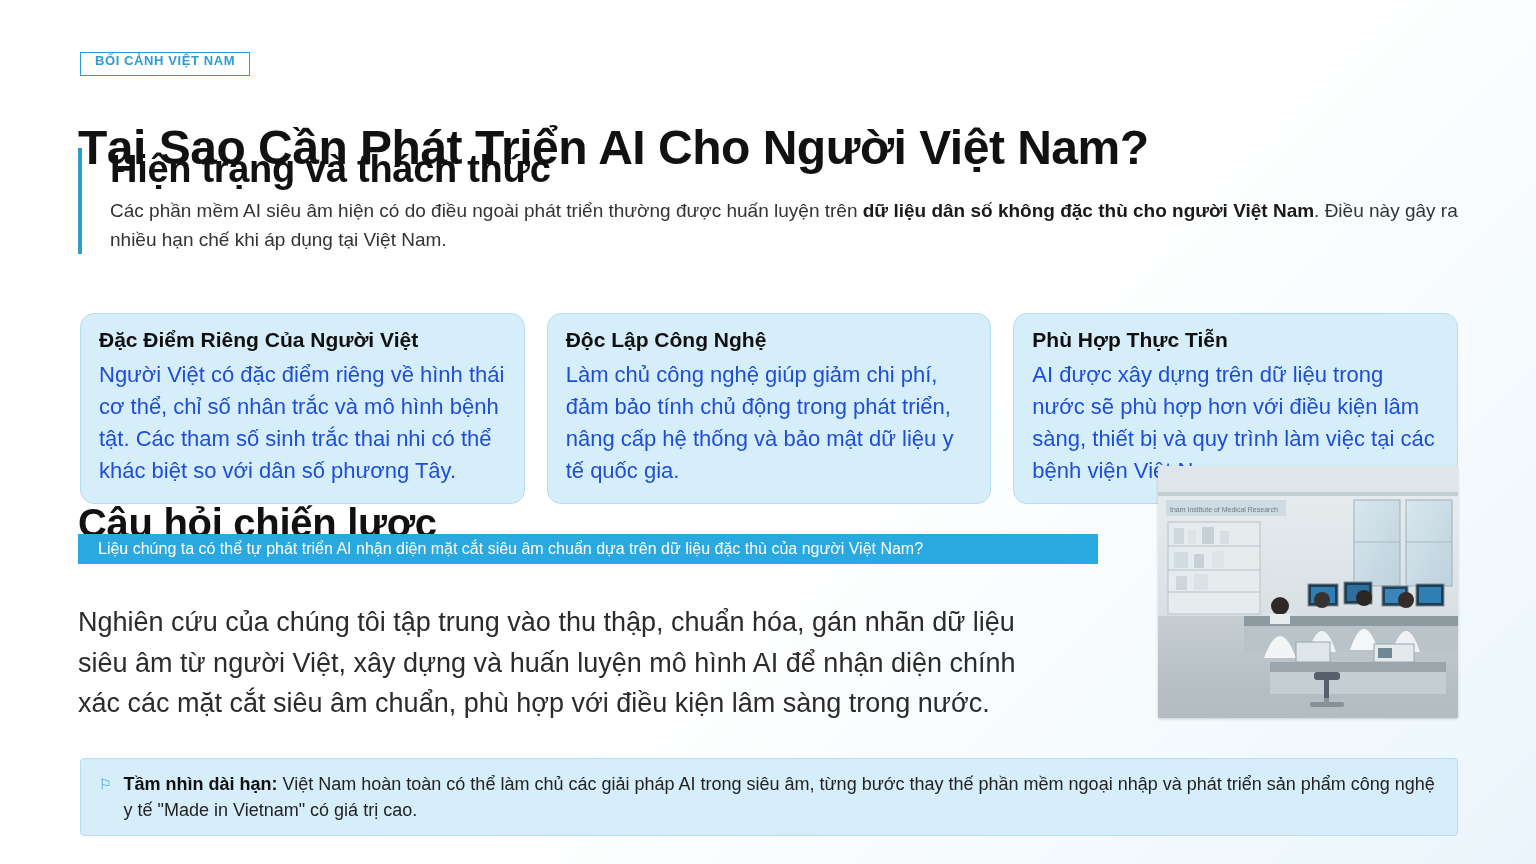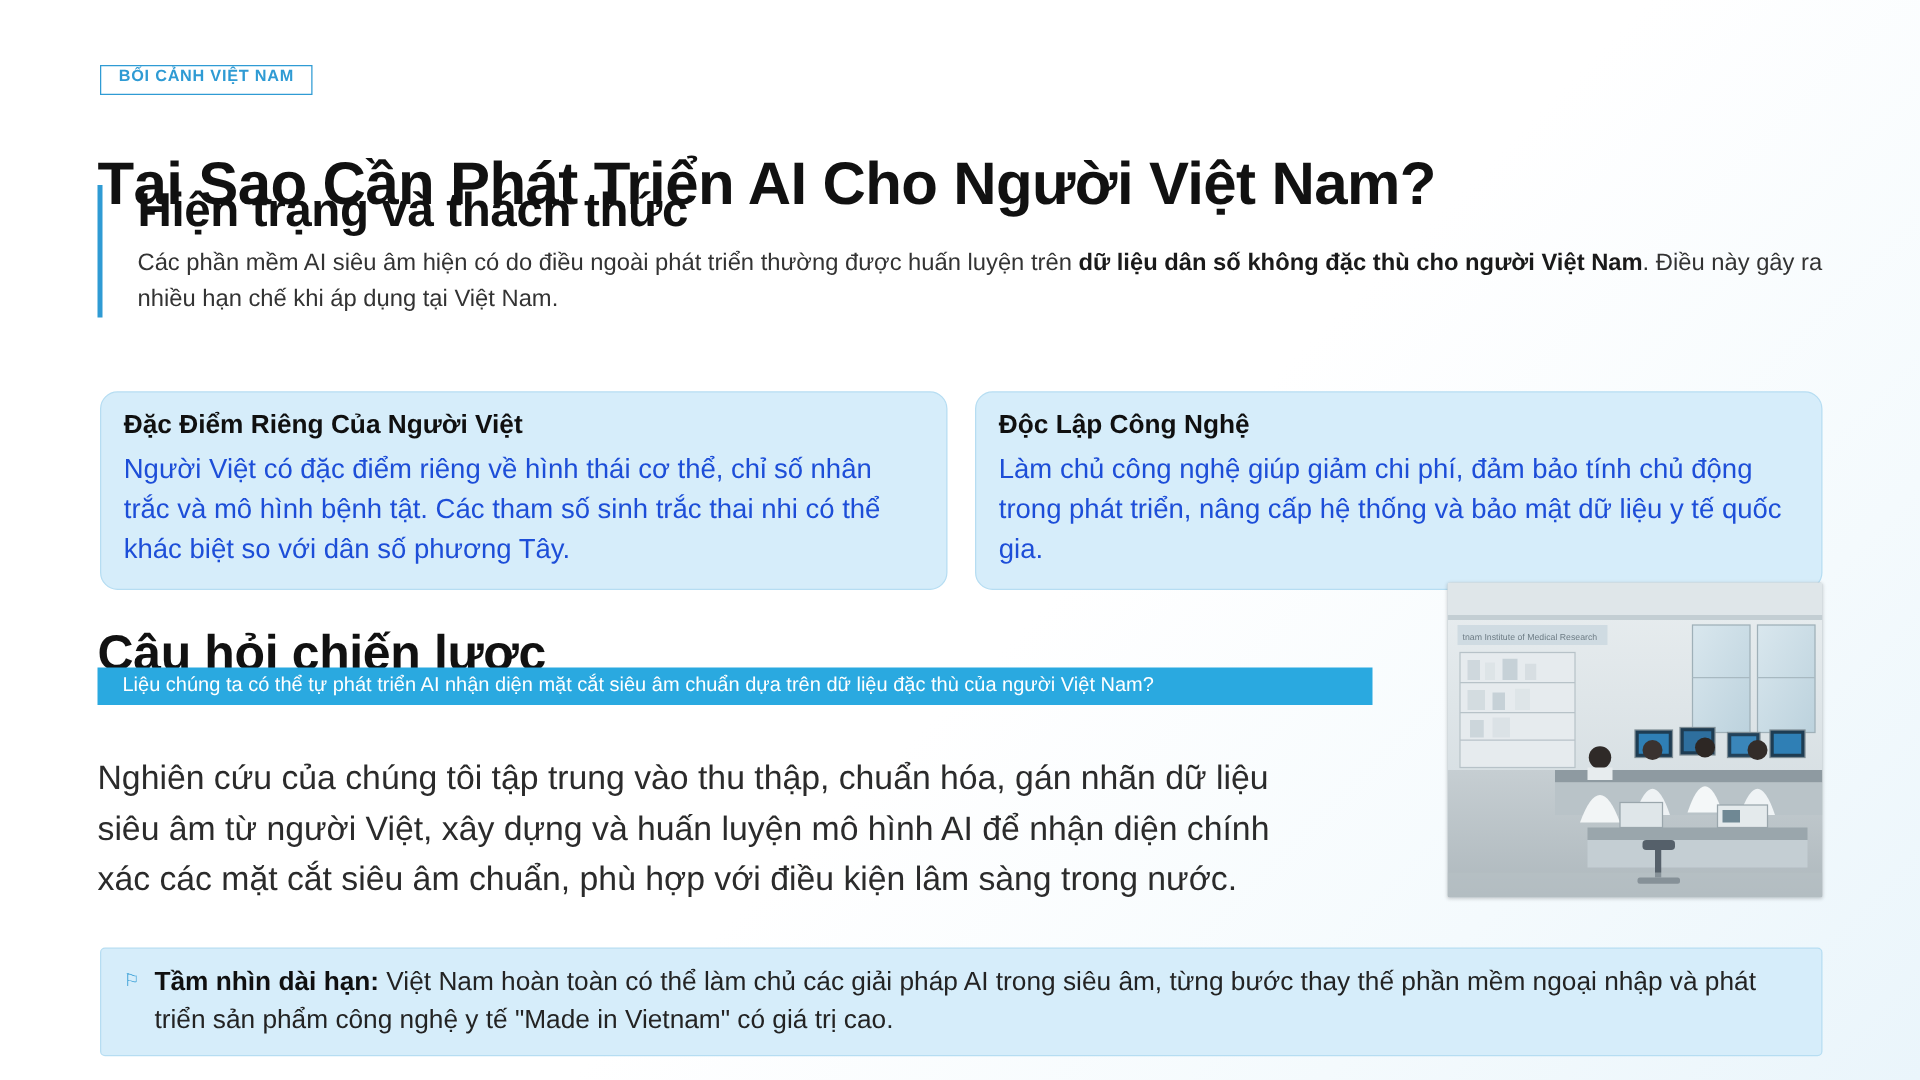--- a/index.html
+++ b/index.html
@@ -146,21 +146,21 @@
   }
   .footer-icon {
     color: #2f9bd4;
     font-size: 14px;
     line-height: 1.3;
     margin-right: 12px;
     margin-top: 4px;
     flex: 0 0 auto;
   }
   .footer-text {
-    font-size: 21px;
+    font-size: 18px;
     line-height: 1.45;
     color: #232323;
   }
   .footer-text b { font-weight: bold; color: #101010; }
 </style>
 </head>
 <body>
 
 <div class="slide">
 
@@ -174,20 +174,24 @@
   </div>
 
   <div class="cards">
     <div class="card">
       <h3 class="card-title">Đặc Điểm Riêng Của Người Việt</h3>
       <p class="card-text">Người Việt có đặc điểm riêng về hình thái cơ thể, chỉ số nhân trắc và mô hình bệnh tật. Các tham số sinh trắc thai nhi có thể khác biệt so với dân số phương Tây.</p>
     </div>
     <div class="card">
       <h3 class="card-title">Độc Lập Công Nghệ</h3>
       <p class="card-text">Làm chủ công nghệ giúp giảm chi phí, đảm bảo tính chủ động trong phát triển, nâng cấp hệ thống và bảo mật dữ liệu y tế quốc gia.</p>
+    </div>
+    <div class="card">
+      <h3 class="card-title">Phù Hợp Thực Tiễn</h3>
+      <p class="card-text">AI được xây dựng trên dữ liệu trong nước sẽ phù hợp hơn với điều kiện lâm sàng, thiết bị và quy trình làm việc tại các bệnh viện Việt Nam.</p>
     </div>
   </div>
 
   <h2 class="section-title">Câu hỏi chiến lược</h2>
 
   <div class="highlight-q">Liệu chúng ta có thể tự phát triển AI nhận diện mặt cắt siêu âm chuẩn dựa trên dữ liệu đặc thù của người Việt Nam?</div>
 
   <p class="body-text">Nghiên cứu của chúng tôi tập trung vào thu thập, chuẩn hóa, gán nhãn dữ liệu siêu âm từ người Việt, xây dựng và huấn luyện mô hình AI để nhận diện chính xác các mặt cắt siêu âm chuẩn, phù hợp với điều kiện lâm sàng trong nước.</p>
 
   <div class="photo">

